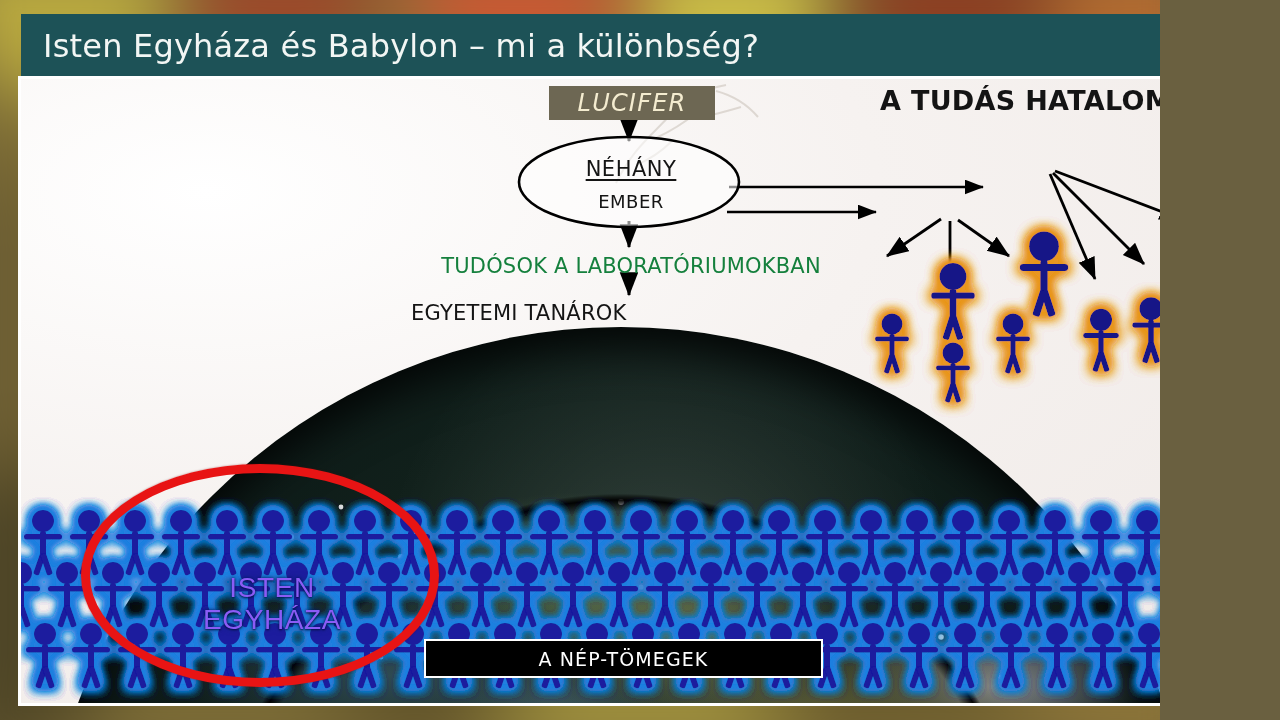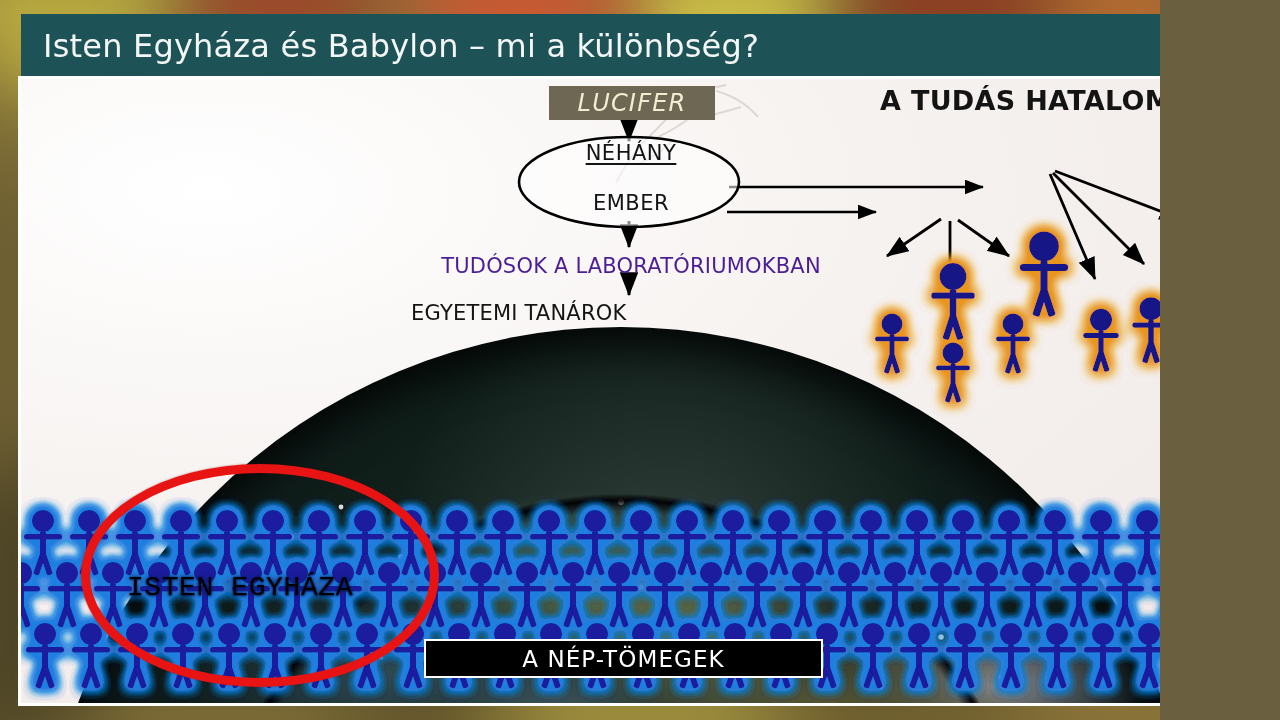--- a/index.html
+++ b/index.html
@@ -85,66 +85,66 @@
     position:absolute;left:0px;top:414px;width:1237px;height:215px;
   }
 
   
   .red-ellipse{
     position:absolute;left:60px;top:385px;width:340px;height:205px;
     border:9px solid #e81414;border-radius:50%;
     box-shadow:0 0 2px rgba(120,0,0,.5);
   }
   .isten-label{
-    position:absolute;left:104px;top:493px;width:230px;text-align:center;
-    color:#000000;font-size:28px;letter-spacing:.6px;
-    font-family:Liberation Mono, monospace;
+    position:absolute;left:136px;top:493px;width:230px;text-align:center;
+    color:#8b5cf6;font-size:28px;letter-spacing:.6px;
+    font-family:Liberation Sans, sans-serif;
     text-shadow:0 0 6px rgba(0,40,120,.95),0 0 3px rgba(0,20,80,.9),0 1px 2px rgba(0,0,0,.6);
     pointer-events:none;
   }
 
   
   .nep-bar{
     position:absolute;left:403px;top:560px;width:395px;height:35px;
     background:#000;border:2px solid #fff;
     display:flex;align-items:center;justify-content:center;
   }
   .nep-bar span{
-    color:#fff;font-size:23px;letter-spacing:1.1px;
+    color:#fff;font-size:19px;letter-spacing:1.1px;
     font-family:"DejaVu Sans", sans-serif;
   }
 
   
   .lucifer{
     position:absolute;left:528px;top:7px;width:166px;height:34px;
     background:#6d6753;display:flex;align-items:center;justify-content:center;font-style:italic;
   }
   .lucifer span{
     color:#f4ecd0;font-size:24px;letter-spacing:1.2px;
     font-family:"DejaVu Sans", sans-serif;
   }
   .tudas{
     position:absolute;left:830px;top:6px;width:350px;text-align:center;
     color:#141414;font-size:27px;font-weight:bold;letter-spacing:.3px;
     font-family:"DejaVu Sans", sans-serif;
   }
   .nehany{
-    position:absolute;left:490px;top:62px;width:240px;text-align:center;
+    position:absolute;left:490px;top:78px;width:240px;text-align:center;
     color:#141414;font-size:21px;font-family:"DejaVu Sans", sans-serif;
     letter-spacing:.5px;
   }
   .nehany u{text-decoration:underline;text-underline-offset:3px;}
   .ember{
     position:absolute;left:490px;top:112px;width:240px;text-align:center;
-    color:#141414;font-size:21px;font-family:"DejaVu Sans", sans-serif;
+    color:#141414;font-size:18px;font-family:"DejaVu Sans", sans-serif;
     letter-spacing:.5px;
   }
   .tudosok{
     position:absolute;left:390px;top:175px;width:440px;text-align:center;
-    color:#4c1d95;font-size:21px;font-family:"DejaVu Sans", sans-serif;
+    color:#15803d;font-size:21px;font-family:"DejaVu Sans", sans-serif;
     letter-spacing:.2px;white-space:nowrap;
   }
   .egyetemi{
     position:absolute;left:390px;top:222px;width:440px;
     color:#141414;font-size:21px;font-family:"DejaVu Sans", sans-serif;
     letter-spacing:.2px;white-space:nowrap;
   }
   .diagram-svg{position:absolute;left:0;top:0;width:1237px;height:624px;overflow:visible;}
   .fig-svg{position:absolute;left:0;top:0;width:1237px;height:624px;}
 </style>

